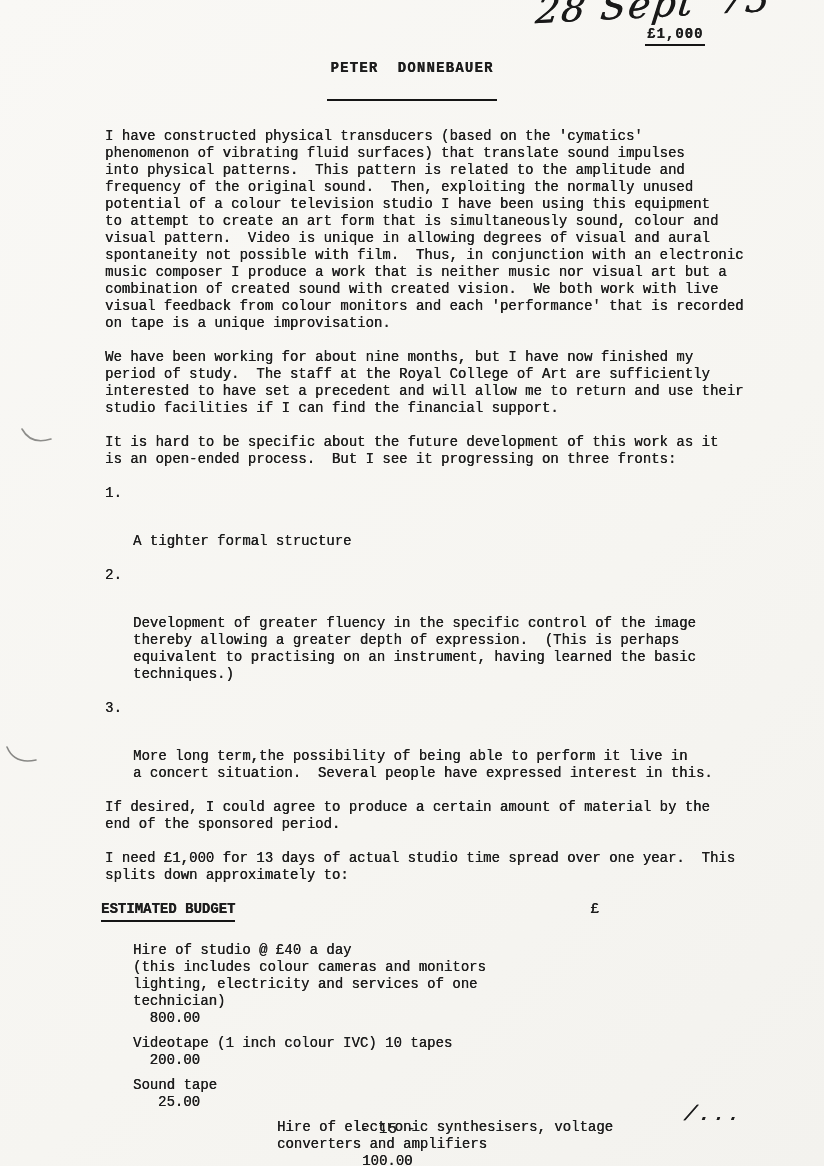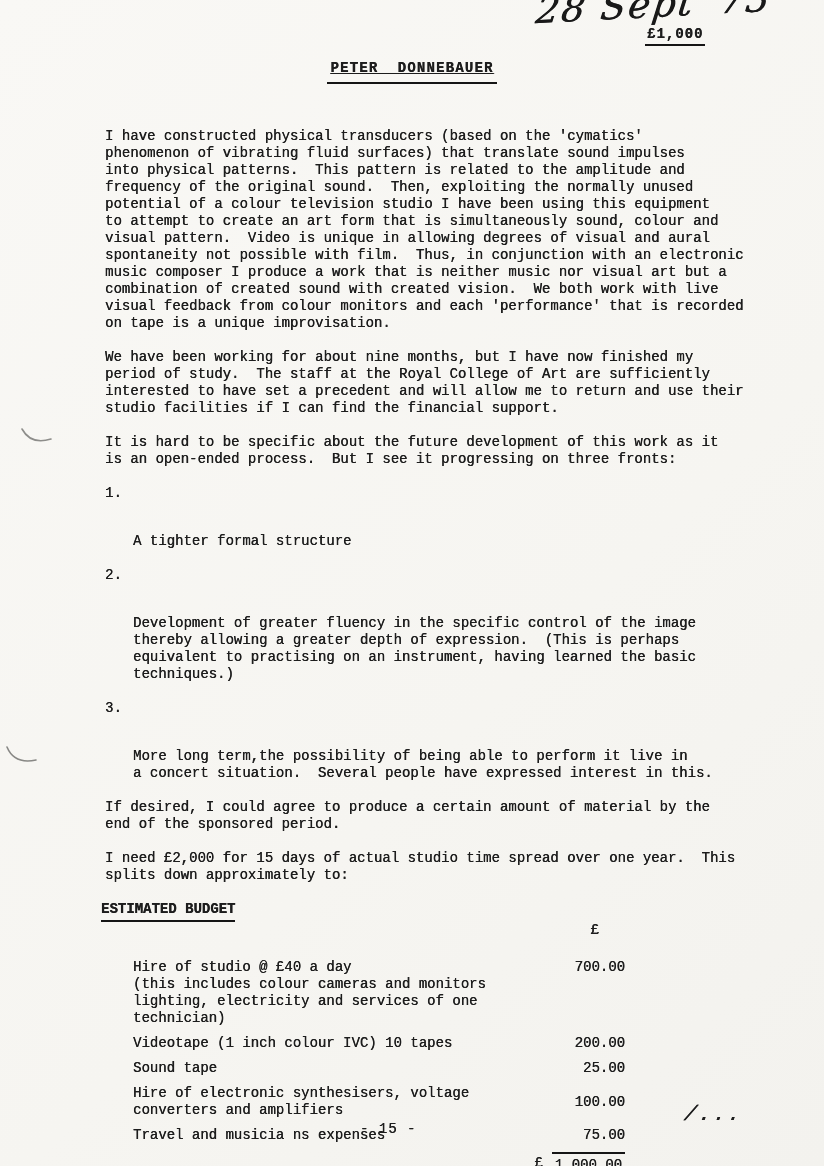--- a/index.html
+++ b/index.html
@@ -44,44 +44,43 @@
     left: 0;
     width: 100%;
     text-align: center;
   }
   .doc-title span {
     display: inline-block;
     font-weight: bold;
     letter-spacing: 1.2px;
     white-space: pre;
     border-bottom: 2.5px solid #151515;
-    padding: 0 3px 5px 3px;
-    text-decoration: underline;
+    padding: 0 3px 22px 3px;
   }
   .content {
     position: absolute;
     top: 128px;
     left: 105px;
     width: 652px;
   }
   .para { white-space: pre-wrap; margin: 0 0 17px 0; }
   .list-item { display: flex; margin: 0 0 17px 0; }
   .list-num { flex: none; width: 28px; }
   .list-text { white-space: pre-wrap; margin-top: 48px; }
 
-  .budget-head { display: flex; align-items: flex-start; margin: 0 0 20px 0; flex-direction: column; }
+  .budget-head { display: flex; align-items: flex-start; margin: 0 0 20px 0; }
   .budget-heading {
     font-weight: bold;
     border-bottom: 2.5px solid #151515;
     padding-bottom: 2px;
     margin-left: -4px;
   }
   .currency-header { margin-left: auto; margin-right: 158px; }
 
-  .budget-row { display: flex; margin: 0 0 8px 0; align-items: flex-start; }
+  .budget-row { display: flex; margin: 0 0 8px 0; align-items: flex-start; flex-direction: column; }
   .budget-row.align-bottom { align-items: center; }
   .budget-desc { flex: 1; margin-left: 28px; white-space: pre-wrap; }
   .budget-amount { flex: none; width: 95px; text-align: right; margin-right: 132px; }
 
   .total-line {
     display: flex;
     justify-content: flex-end;
     margin: 6px 132px 0 0;
     align-items: flex-start;
   }
@@ -158,35 +157,35 @@
 techniques.)</span>
     </div>
     <div class="list-item">
       <span class="list-num">3.</span>
       <span class="list-text">More long term,the possibility of being able to perform it live in
 a concert situation.  Several people have expressed interest in this.</span>
     </div>
 
     <div class="para">If desired, I could agree to produce a certain amount of material by the
 end of the sponsored period.</div>
-    <div class="para">I need £2,000 for 15 days of actual studio time spread over one year.  This
+    <div class="para">I need £1,000 for 13 days of actual studio time spread over one year.  This
 splits down approximately to:</div>
 
     <div class="budget">
       <div class="budget-head">
         <span class="budget-heading">ESTIMATED BUDGET</span>
         <span class="currency-header">£</span>
       </div>
 
       <div class="budget-row">
         <span class="budget-desc">Hire of studio @ £40 a day
 (this includes colour cameras and monitors
 lighting, electricity and services of one
 technician)</span>
-        <span class="budget-amount">700.00</span>
+        <span class="budget-amount">800.00</span>
       </div>
       <div class="budget-row">
         <span class="budget-desc">Videotape (1 inch colour IVC) 10 tapes</span>
         <span class="budget-amount">200.00</span>
       </div>
       <div class="budget-row">
         <span class="budget-desc">Sound tape</span>
         <span class="budget-amount">25.00</span>
       </div>
       <div class="budget-row align-bottom">

